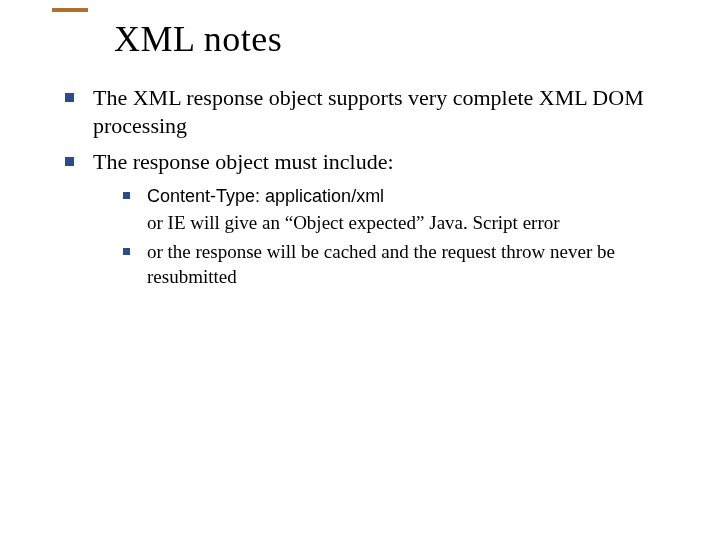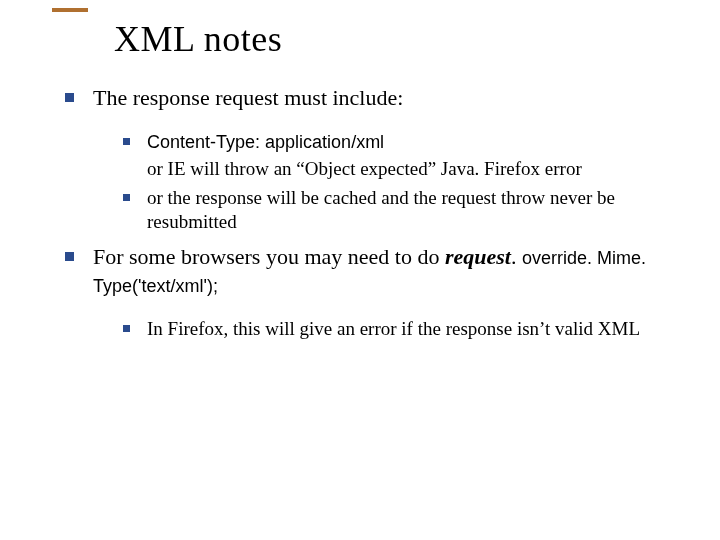--- a/index.html
+++ b/index.html
@@ -49,21 +49,21 @@
     content: "";
     position: absolute;
     left: 0;
     top: 9px;
     width: 9px;
     height: 9px;
     background: #2a4b8d;
   }
   ul.sub {
     list-style: none;
-    margin: 18px 0 4px 0;
+    margin: 8px 0 4px 0;
     padding: 0 0 0 30px;
   }
   ul.sub > li {
     position: relative;
     padding-left: 24px;
     margin-bottom: 4px;
     line-height: 1.3;
     font-size: 19px;
   }
   ul.sub > li::before {
@@ -95,37 +95,32 @@
 </style>
 </head>
 <body>
 
 <div class="slide">
   <div class="accent"></div>
   <h1 class="title">XML notes</h1>
 
   <ul class="top">
 
+    <li>
+      <span>The XML response object supports very complete XML DOM processing</span>
+    </li>
 
     <li>
-      <span>The response request must include:</span>
+      <span>The response object must include:</span>
       <ul class="sub">
         <li>
           <span class="code">Content-Type: application/xml</span>
-          <span class="note">or IE will throw an “Object expected” Java. Firefox error</span>
+          <span class="note">or IE will give an “Object expected” Java. Script error</span>
         </li>
         <li>
           <span class="note">or the response will be cached and the request throw never be resubmitted</span>
         </li>
       </ul>
     </li>
 
-    <li>
-      <span>For some browsers you may need to do </span><span class="ital">request</span><span>. </span><span class="code-sm">override. Mime. Type('text/xml');</span>
-      <ul class="sub">
-        <li>
-          <span>In Firefox, this will give an error if the response isn’t valid XML</span>
-        </li>
-      </ul>
-    </li>
 
   </ul>
 </div>
 
 </body></html>

